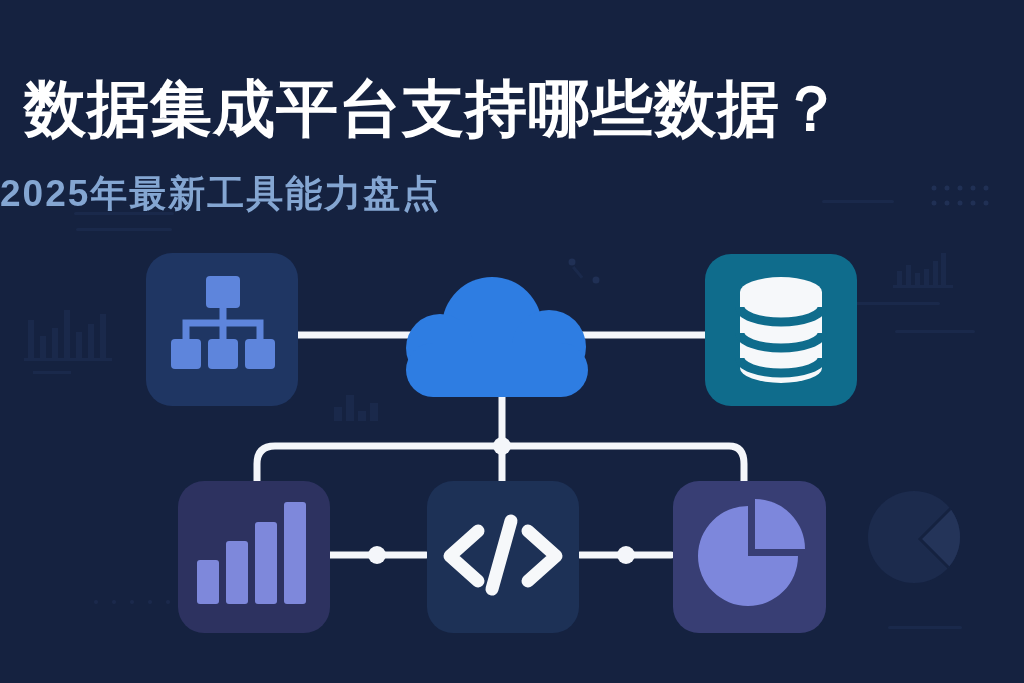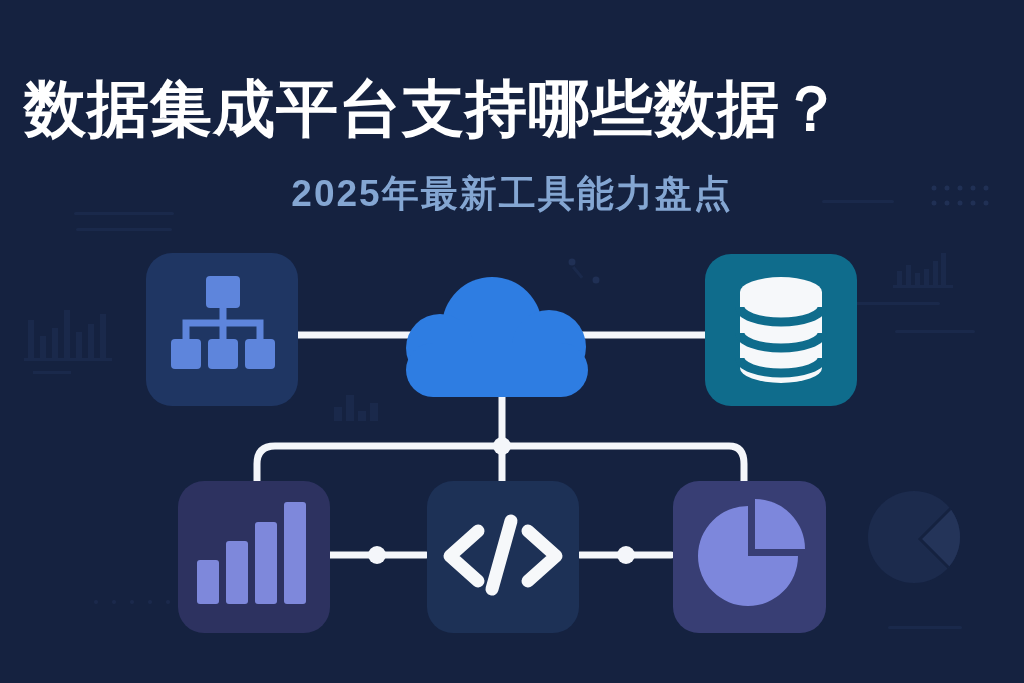--- a/index.html
+++ b/index.html
@@ -17,21 +17,21 @@
     position:relative; width:1024px; height:683px; overflow:hidden;
     background:var(--background);
     font-family:"Liberation Sans","DejaVu Sans",sans-serif;
   }
   .title{
     position:absolute; top:73px; left:0; width:1024px; text-align:left;
     font-size:62px; font-weight:700; letter-spacing:1px; color:var(--title);
     line-height:1.15; white-space:nowrap;margin-left:24px;
   }
   .subtitle{
-    position:absolute; top:172px; left:0; width:1024px; text-align:center;
+    position:absolute; top:172px; left:0; width:1024px; text-align:left;
     font-size:37px; font-weight:700; letter-spacing:2px; color:var(--subtitle);
     line-height:1.2; white-space:nowrap;
   }
   svg.diagram{position:absolute; inset:0;}
   .ln{stroke:var(--connector); stroke-width:7; fill:none; stroke-linecap:round; stroke-linejoin:round;}
   .dot{fill:var(--connector);}
   .box-hier{fill:var(--hierarchy_box);}
   .ic-hier-f{fill:var(--hierarchy_icon);}
   .ic-hier-s{stroke:var(--hierarchy_icon); stroke-width:7; fill:none;}
   .cloud{fill:var(--cloud);}

